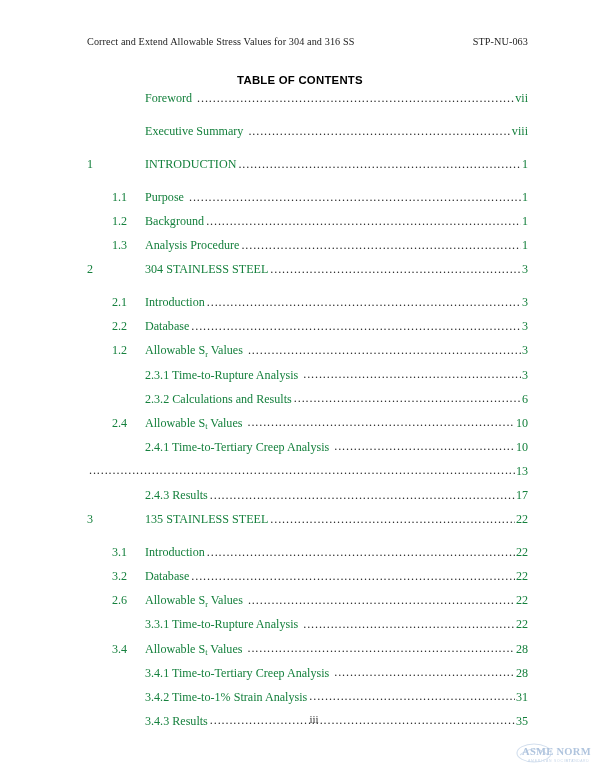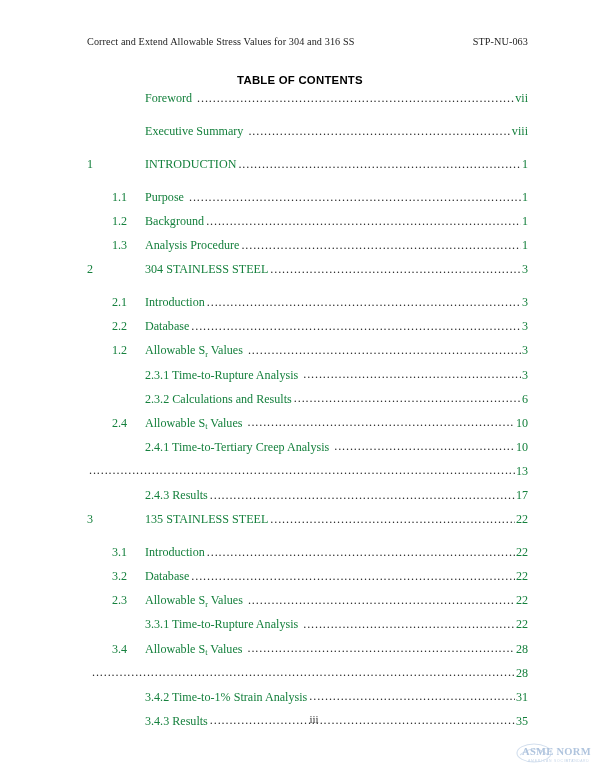--- a/index.html
+++ b/index.html
@@ -260,37 +260,38 @@
         <span class="toc-dots"></span>
         <span class="toc-page">22</span>
       </div>
       <div class="toc-entry lvl1">
         <span class="toc-num">3.2</span>
         <span class="toc-label">Database</span>
         <span class="toc-dots"></span>
         <span class="toc-page">22</span>
       </div>
       <div class="toc-entry lvl1 gap">
-        <span class="toc-num">2.3</span>
+        <span class="toc-num">2.6</span>
         <span class="toc-label">Allowable S<sub>r</sub> Values</span>
         <span class="toc-dots"></span>
         <span class="toc-page">22</span>
       </div>
       <div class="toc-entry lvl2 gap">
         <span class="toc-label">3.3.1  Time-to-Rupture Analysis</span>
         <span class="toc-dots"></span>
         <span class="toc-page">22</span>
       </div>
       <div class="toc-entry lvl1 gap">
         <span class="toc-num">3.4</span>
         <span class="toc-label">Allowable S<sub>t</sub> Values</span>
         <span class="toc-dots"></span>
         <span class="toc-page">28</span>
       </div>
       <div class="toc-entry lvl2 gap">
+        <span class="toc-label">3.4.1  Time-to-Tertiary Creep Analysis</span>
         <span class="toc-dots"></span>
         <span class="toc-page">28</span>
       </div>
       <div class="toc-entry lvl2">
         <span class="toc-label">3.4.2  Time-to-1% Strain Analysis</span>
         <span class="toc-dots"></span>
         <span class="toc-page">31</span>
       </div>
       <div class="toc-entry lvl2">
         <span class="toc-label">3.4.3  Results</span>

